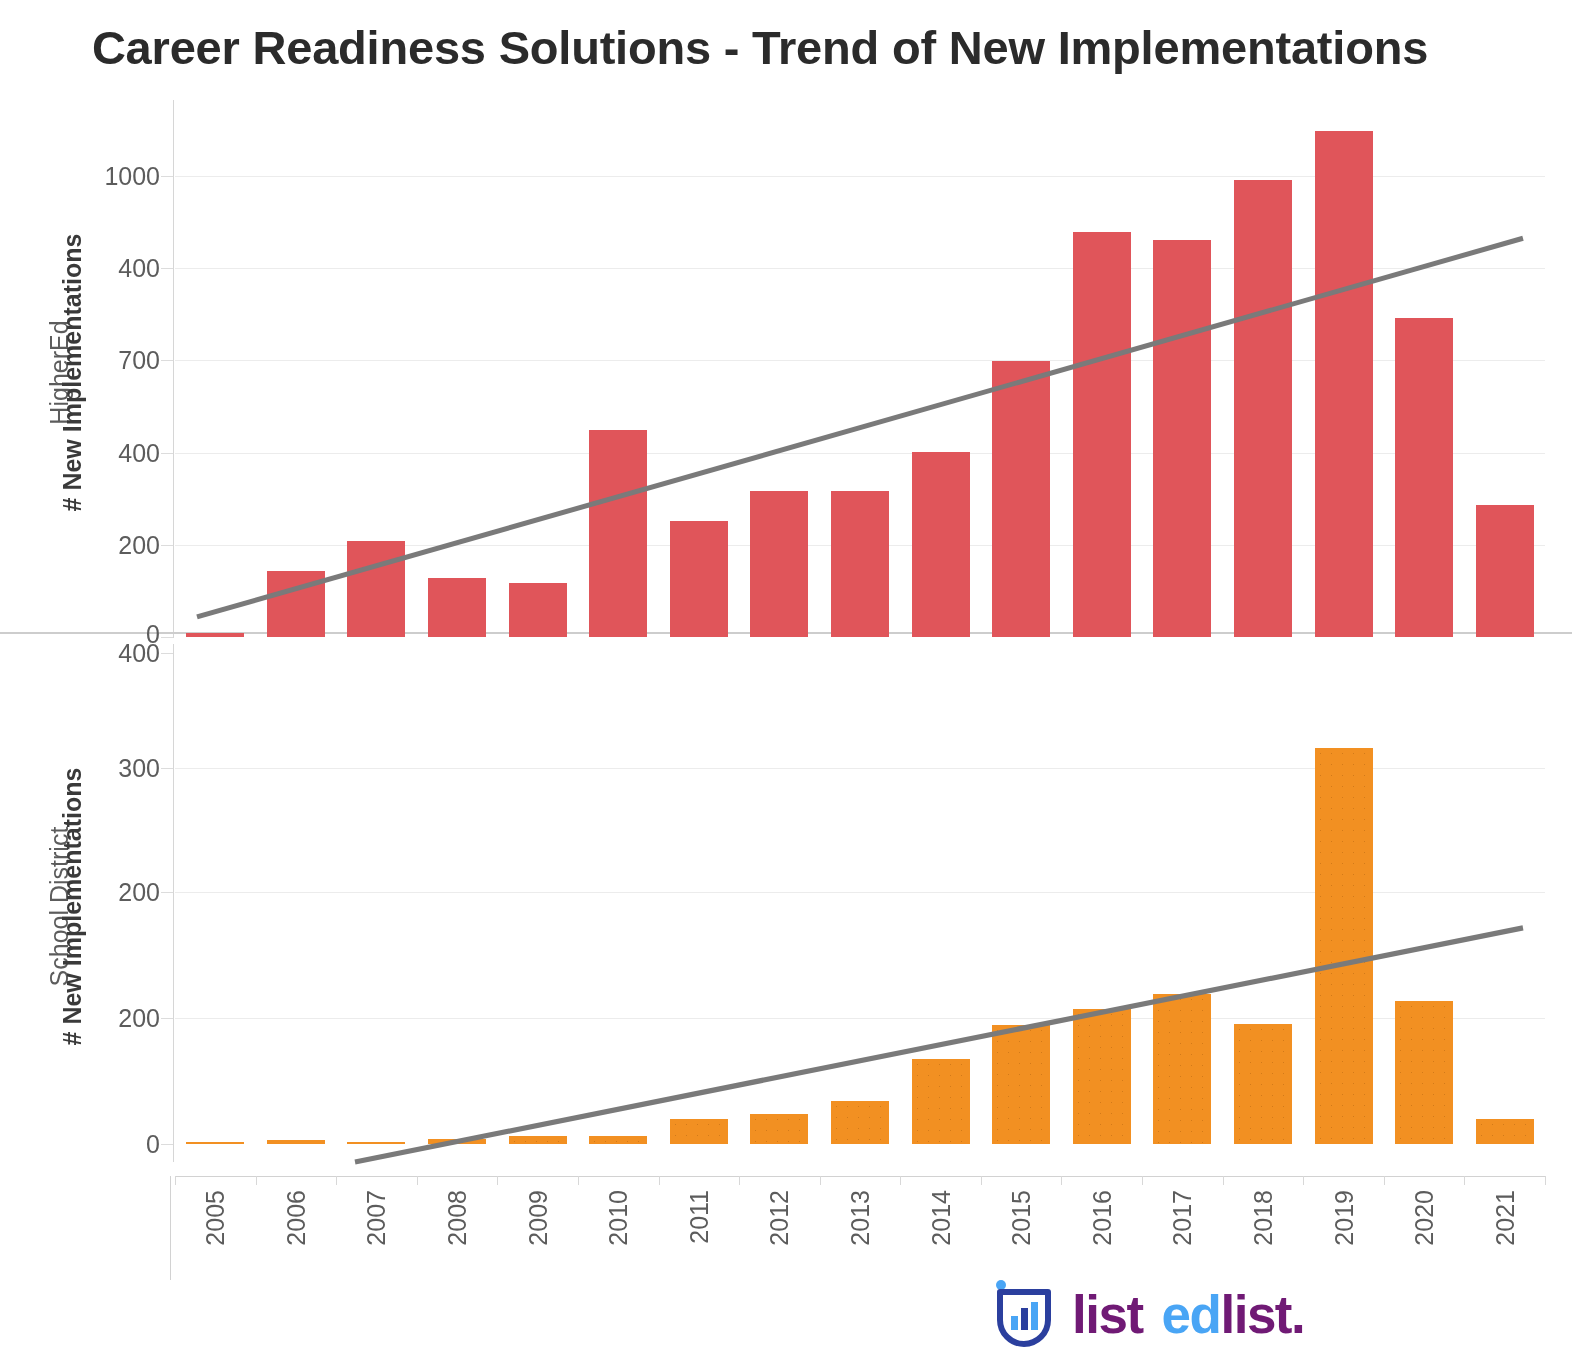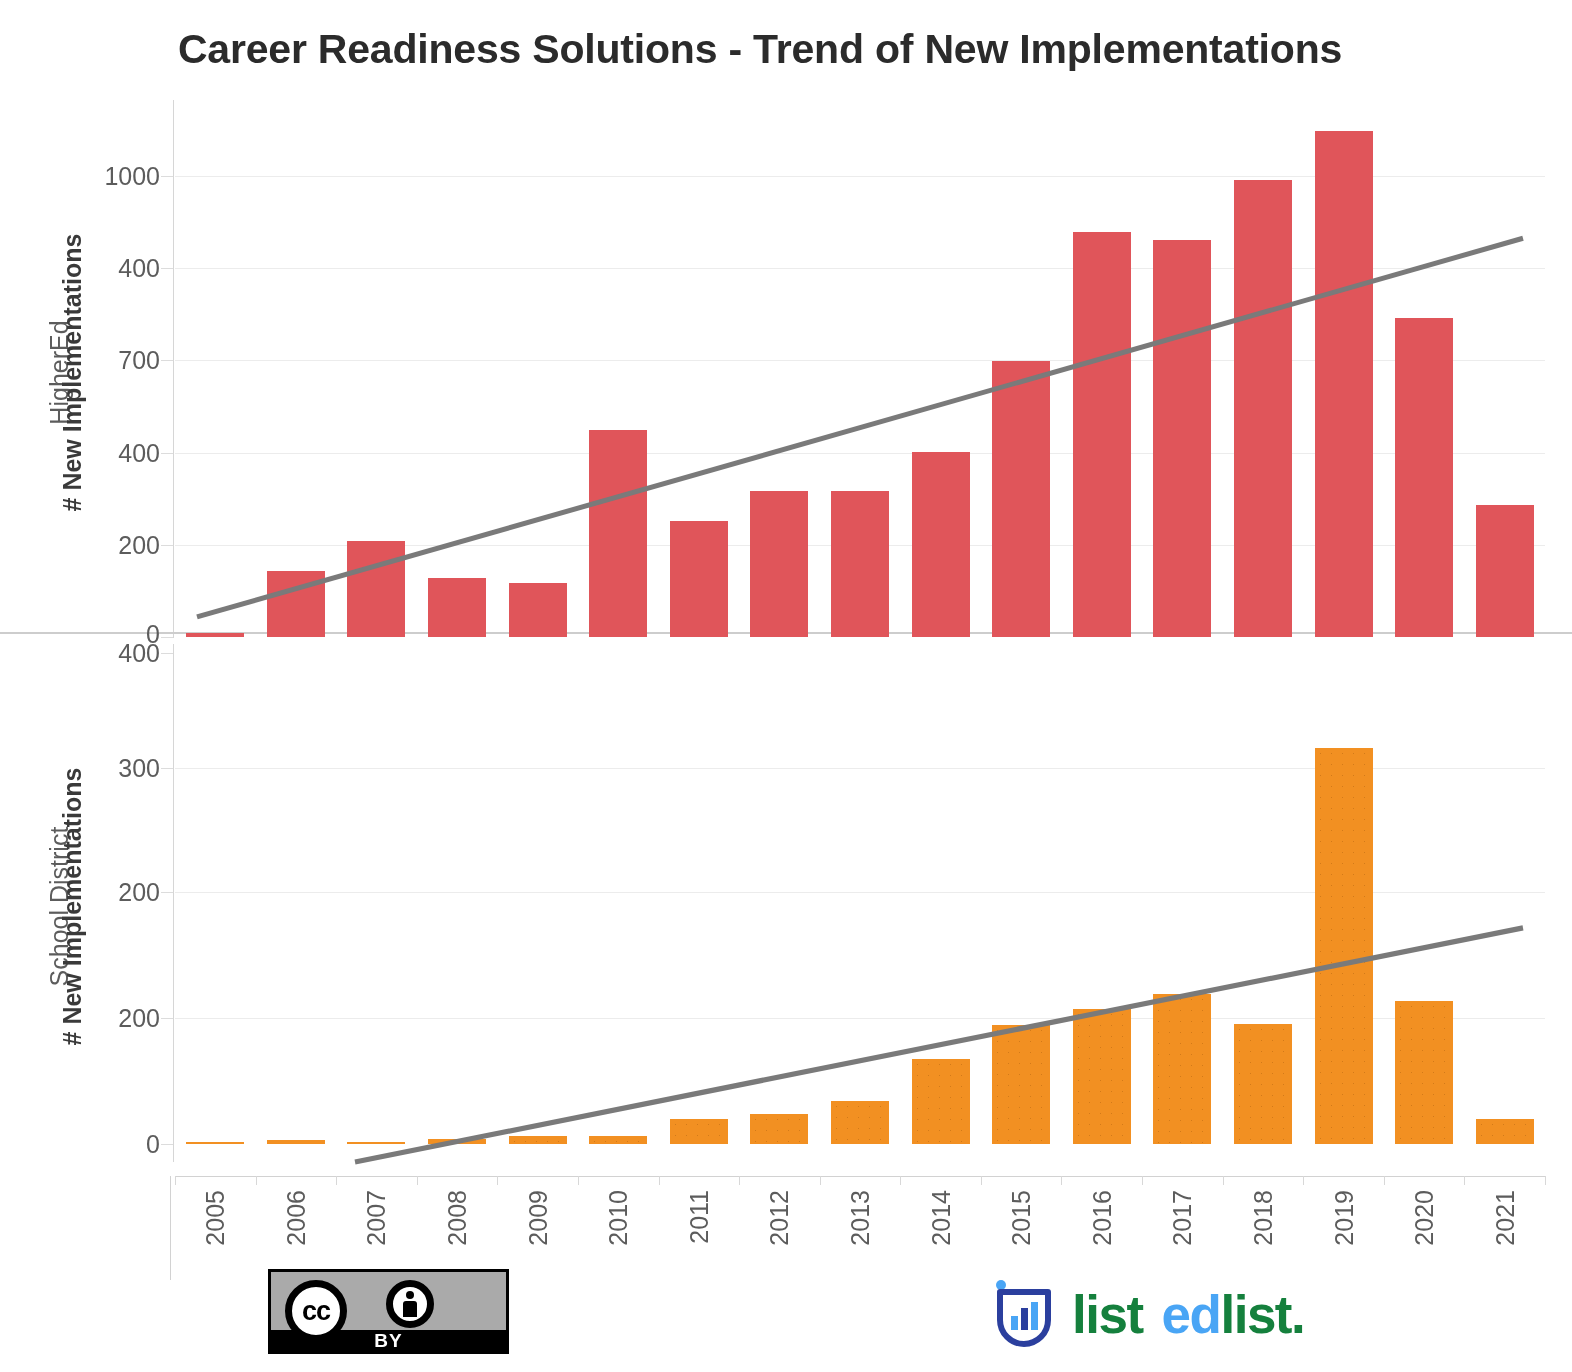--- a/index.html
+++ b/index.html
@@ -13,24 +13,24 @@
     font-family: "Liberation Sans", sans-serif;
     color: #333333;
     overflow: hidden;
     position: relative;
   }
 
   
   #chart-title {
     position: absolute;
     left: 0;
-    top: 26px;
+    top: 20px;
     width: 1520px;
     text-align: center;
-    font-size: 41px;
+    font-size: 47px;
     font-weight: bold;
     color: #2b2b2b;
     letter-spacing: -0.2px;
     white-space: nowrap;
   }
 
   
   #plot-frame {
     position: absolute;
     left: 0;
@@ -264,21 +264,21 @@
     width: 72px;
     height: 72px;
     margin-right: 12px;
   }
   #lt-wordmark {
     font-size: 53px;
     font-weight: bold;
     letter-spacing: -1.5px;
     line-height: 1;
   }
-  .lt-dark { color: #15803d; text-align: center; }
+  .lt-dark { color: #701a75; text-align: center; }
   .lt-light { color: #49a5f5; margin-left: 19px; }
 </style>
 </head>
 <body>
 
 <div id="chart-title">Career Readiness Solutions - Trend of New Implementations</div>
 
 <div id="plot-frame">
 
   <div class="axis-rule" style="left:173px; top:4px; width:1px; height:538px;"></div>
@@ -426,35 +426,20 @@
       <div class="xtick-mark" style="left: 1208.82px;"></div>
       <div class="xlabel" style="left: 1249.12px;">2020</div>
       <div class="xtick-mark" style="left: 1289.41px;"></div>
       <div class="xlabel" style="left: 1329.71px;">2021</div>
       <div class="xtick-mark" style="left: 1370px;"></div>
     </div>
 </div>
 
 <div id="footer">
 
-  <div id="cc-badge">
-    <div id="cc-badge-inner">
-      <div id="cc-badge-bar"></div>
-      <div class="cc-circle" id="cc-circle-cc">
-        <span>cc</span>
-      </div>
-      <div class="cc-circle" id="cc-circle-by">
-        <div id="cc-person">
-          <div id="cc-person-head"></div>
-          <div id="cc-person-body"></div>
-        </div>
-      </div>
-      <div id="cc-by-text">BY</div>
-    </div>
-  </div>
 
   <div id="lt-logo">
     <div id="lt-shield">
       <svg viewBox="0 0 72 72" width="72" height="72">
         <circle cx="13" cy="7" r="5" fill="#49a5f5"></circle>
         <path d="M12 14 L12 42 A24 24 0 0 0 60 42 L60 14 Z" fill="none" stroke="#2b3f9e" stroke-width="6" stroke-linejoin="round"></path>
         <rect x="23" y="38" width="7" height="14" fill="#49a5f5"></rect>
         <rect x="33" y="30" width="7" height="22" fill="#2b3f9e"></rect>
         <rect x="43" y="24" width="7" height="28" fill="#49a5f5"></rect>
       </svg>

